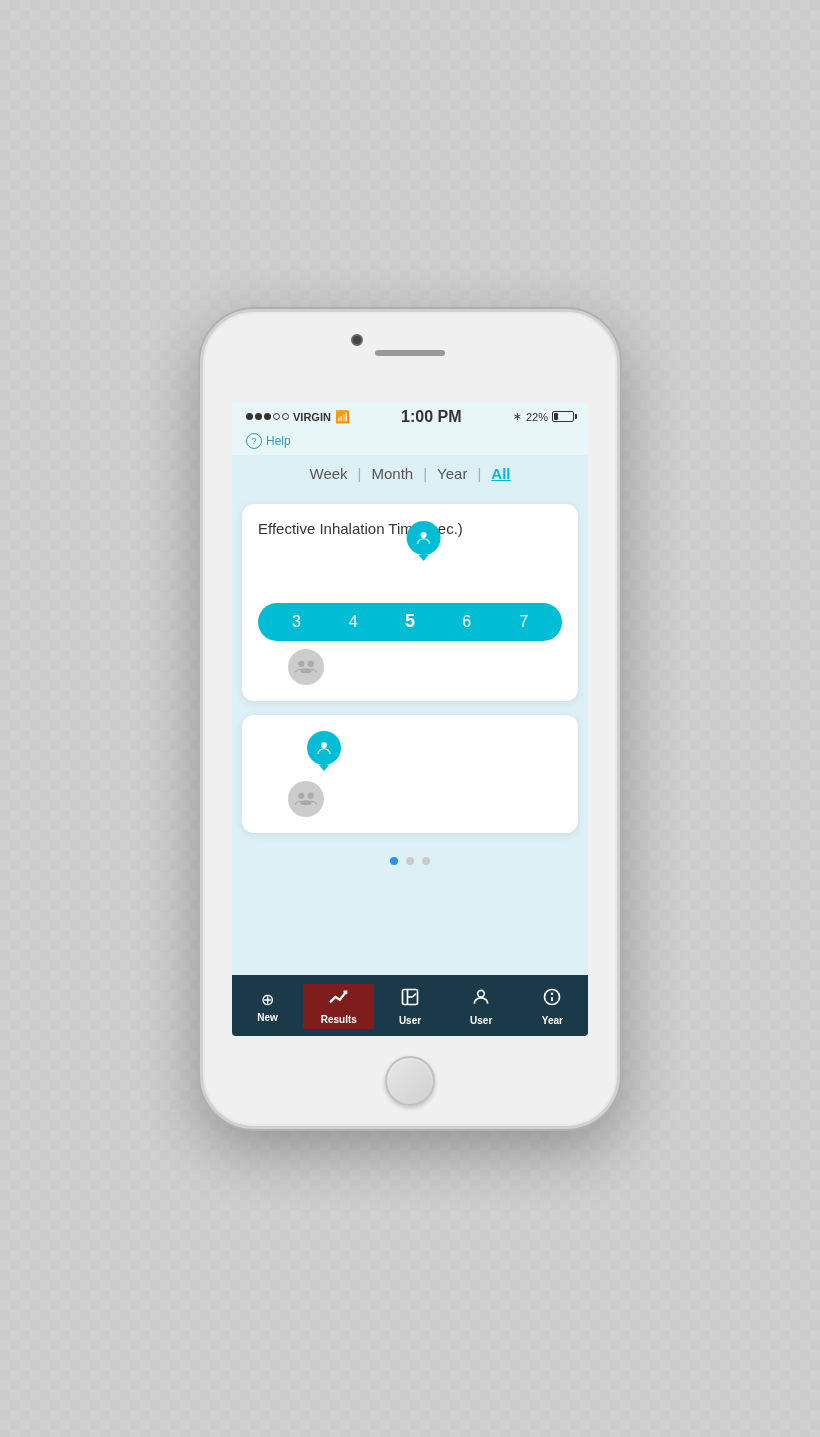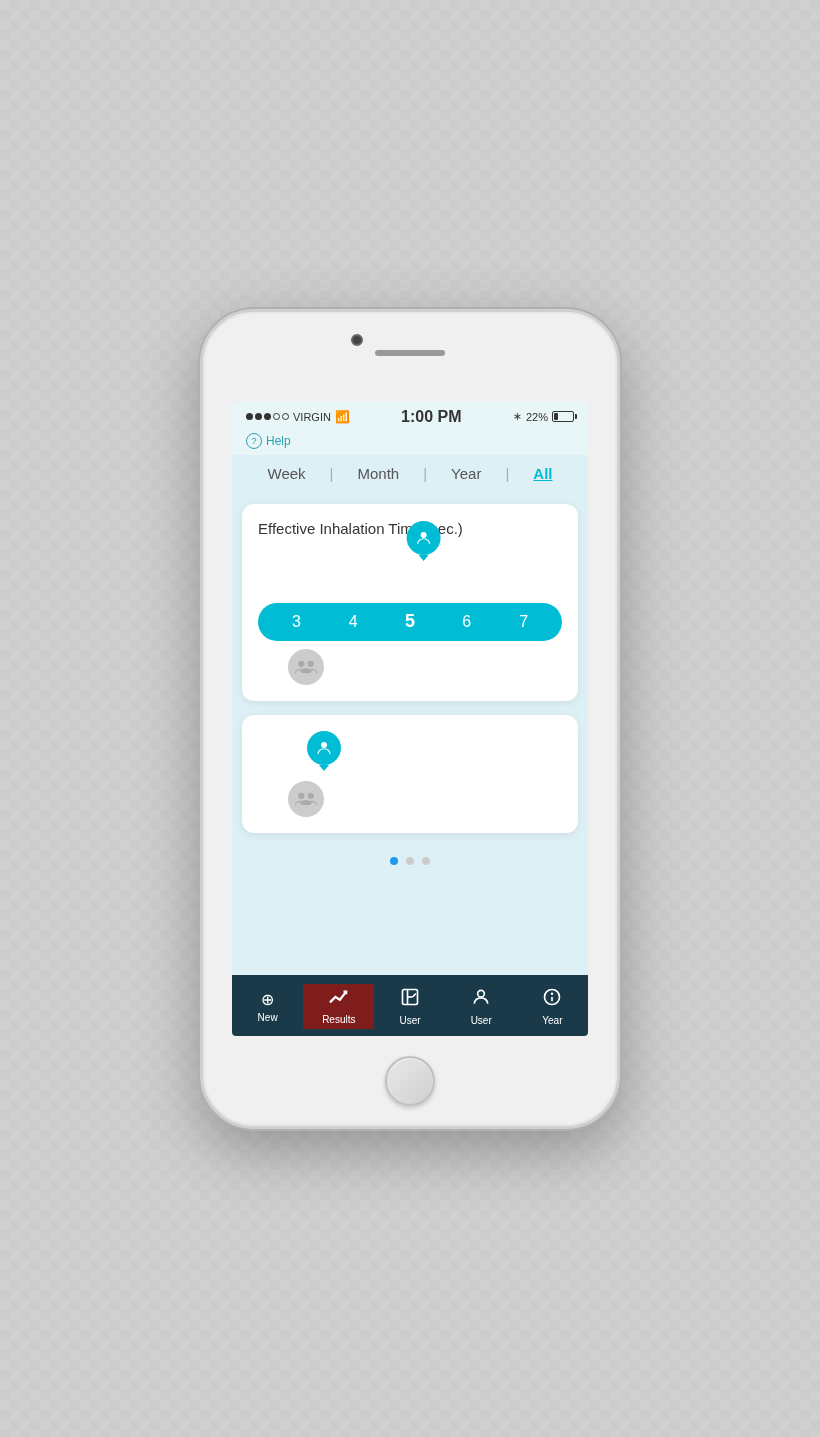--- a/index.html
+++ b/index.html
@@ -80,21 +80,21 @@
       align-items: center;
       padding: 6px 14px 4px;
       font-size: 11px;
       color: #333;
       flex-shrink: 0;
     }
     .status-left { display: flex; align-items: center; gap: 4px; }
     .signal-dots { display: flex; gap: 2px; }
     .signal-dot { width: 7px; height: 7px; border-radius: 50%; background: #333; }
     .signal-dot.empty { background: transparent; border: 1.5px solid #333; }
-    .carrier { font-size: 11px; font-weight: 400; }
+    .carrier { font-size: 11px; font-weight: 700; }
     .wifi-icon { font-size: 12px; }
     .status-center { font-size: 16px; font-weight: 600; }
     .status-right { display: flex; align-items: center; gap: 4px; font-size: 11px; }
     .battery-pct { }
     .battery-icon {
       width: 22px; height: 11px;
       border: 1.5px solid #333;
       border-radius: 2px;
       position: relative;
       display: inline-flex;
@@ -140,21 +140,21 @@
       color: #2b9fb3;
     }
 
     
     .filter-tabs {
       background: #ddf0f5;
       padding: 10px 0 10px;
       display: flex;
       justify-content: center;
       align-items: center;
-      gap: 14px;
+      gap: 0;
       flex-shrink: 0;
     }
     .filter-tab {
       font-size: 15px;
       color: #555;
       cursor: pointer;
     }
     .filter-tab.active {
       color: #00bcd4;
       text-decoration: underline;
@@ -288,21 +288,21 @@
     .nav-item.active {
       background: #7f1d1d;
     }
     .nav-icon {
       font-size: 20px;
       color: white;
     }
     .nav-label {
       font-size: 10px;
       color: white;
-      font-weight: 400;
+      font-weight: 700;
     }
 
     
     .phone-bottom-bar {
       width: 100%;
       height: 90px;
       display: flex;
       flex-direction: column;
       align-items: center;
       justify-content: center;

